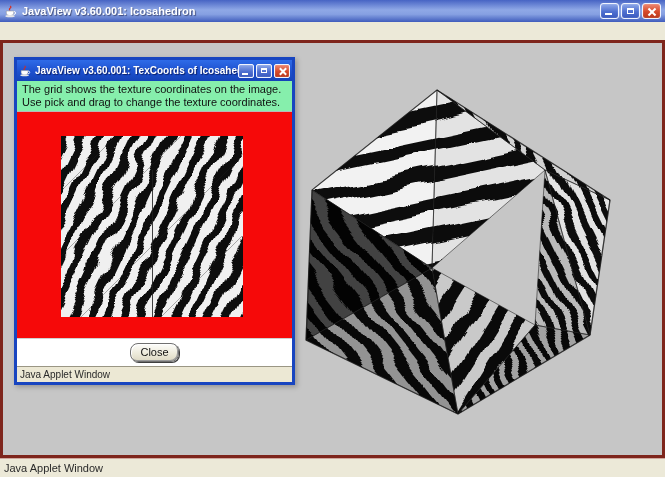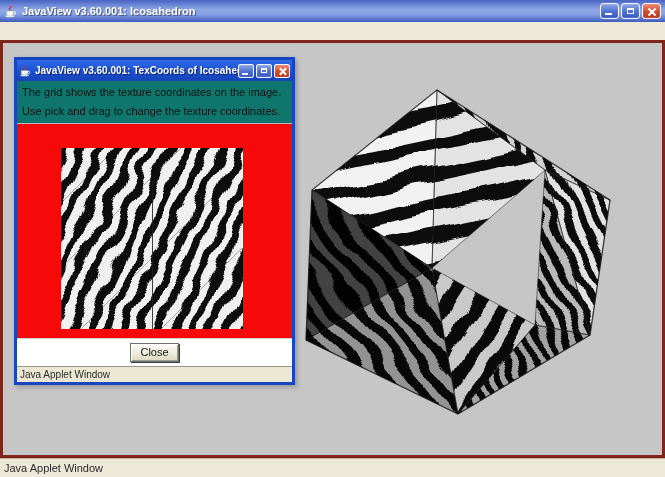--- a/index.html
+++ b/index.html
@@ -69,33 +69,33 @@
   }
   .dlg-titlebar {
     height:21px; flex:0 0 21px; display:flex; align-items:center; padding:0 2px;
     background:linear-gradient(180deg,#2E6BE8 0%,#1D50CE 55%,#1443B8 100%); color:#fff;
   }
   .dlg-titlebar .title-text {
     font-size:10px; font-weight:bold; margin-left:4px; flex:1;
     white-space:nowrap; overflow:hidden; text-shadow:1px 1px 1px rgba(0,0,40,.6);
   }
   .dlg-info {
-    flex:0 0 29px; background:#0f766e; font-size:11px; line-height:19px; color:#111;
+    flex:0 0 29px; background:#86efac; font-size:11px; line-height:13px; color:#111;
     padding:2px 5px; border-bottom:1px solid #b8b8b8;
   }
   .dlg-texture { flex:1 1 auto; background:#F60909; position:relative; }
   .texture-img { position:absolute; left:44px; top:24px; width:182px; height:181px; cursor:crosshair; }
   .dlg-close-row {
     flex:0 0 28px; background:#fff; display:flex; align-items:center; justify-content:center;
     border-top:1px solid #d0d0d0;
   }
   .close-btn {
     font-family:"Liberation Sans", sans-serif; font-size:11px; color:#111;
     background:linear-gradient(180deg,#FDFDFB 0%,#ECE9D8 60%,#DDD9C4 100%);
-    border:1px solid #707070; border-radius:0;
+    border:1px solid #707070; border-radius:8px;
     box-shadow:inset 1px 1px 0 #fff, inset -1px -1px 0 #9a9a9a, 1px 1px 0 #404040;
     padding:2px 9px 3px 9px; cursor:pointer;
   }
   .dlg-status {
     flex:0 0 16px; background:#ECE8D4; border-top:1px solid #9a9684;
     font-size:10px; color:#2a2a2a; display:flex; align-items:center; padding-left:3px;
   }
   .cup-icon { flex:0 0 auto; }
 </style>
 </head>

